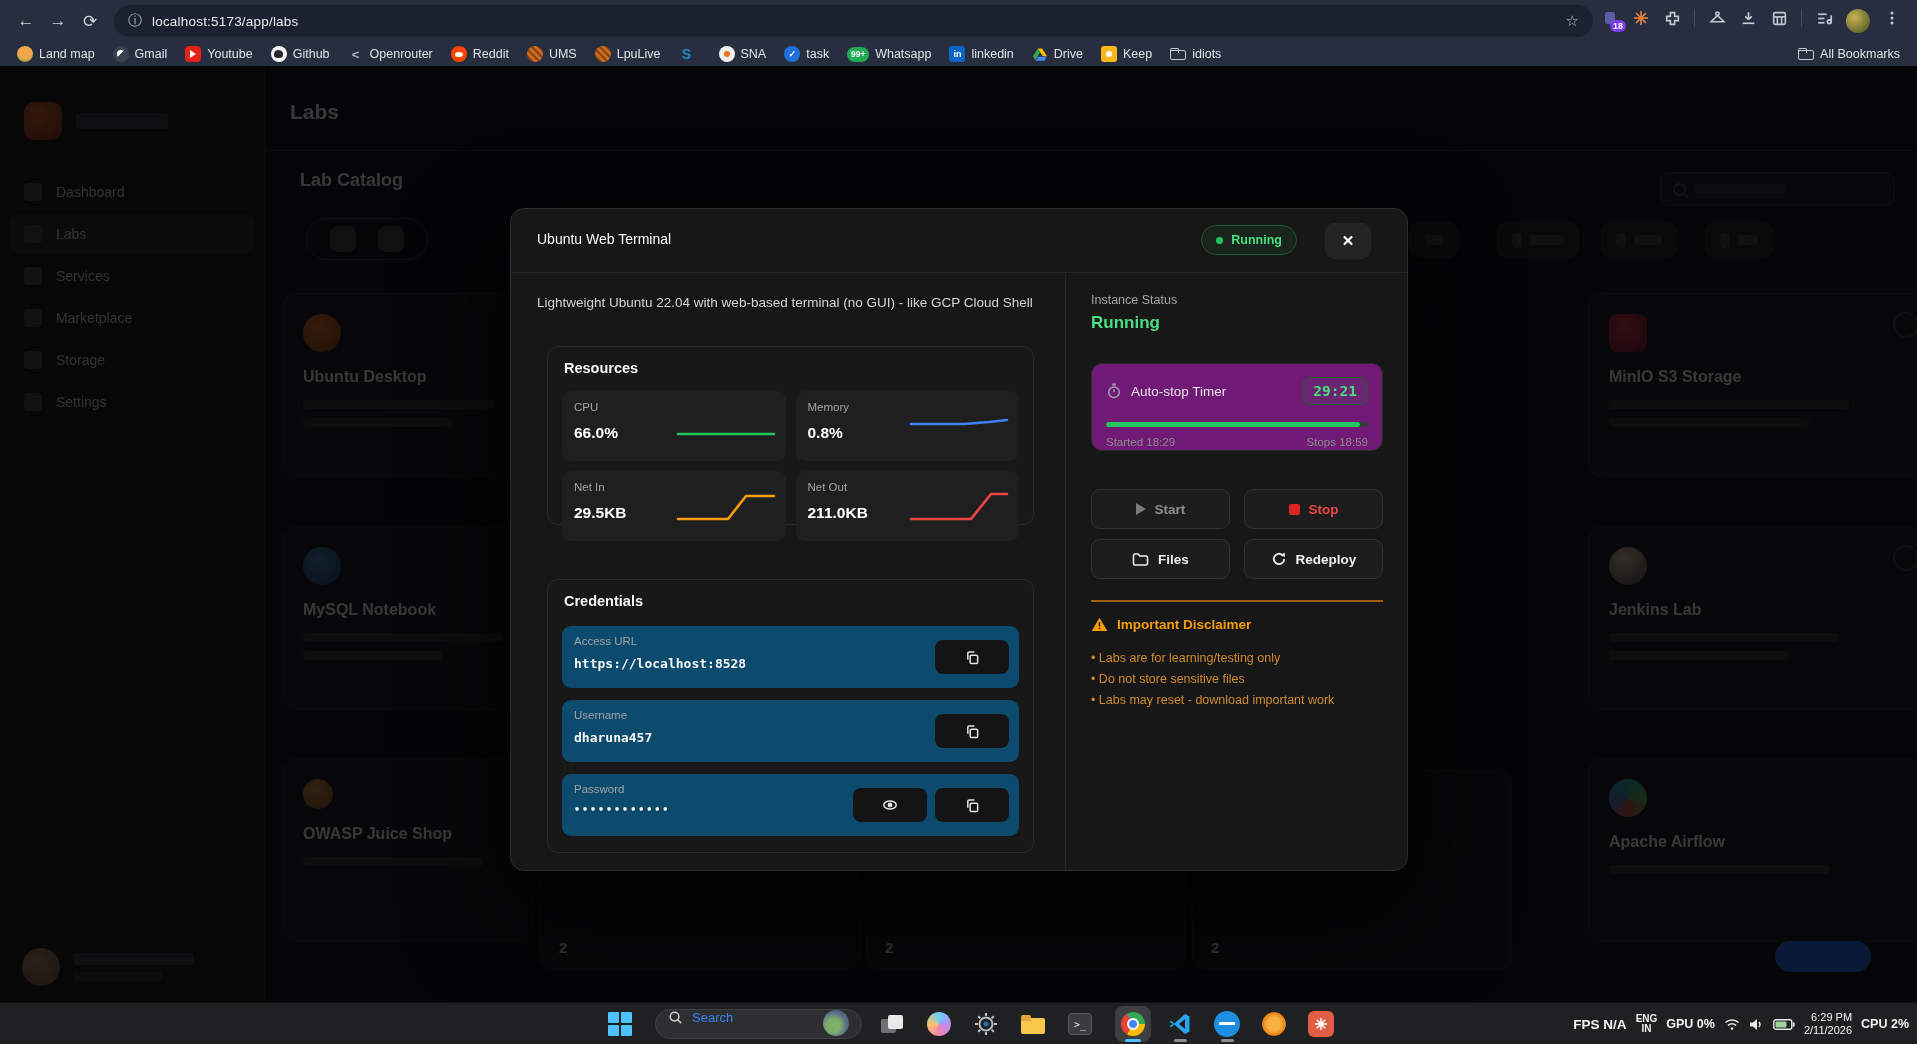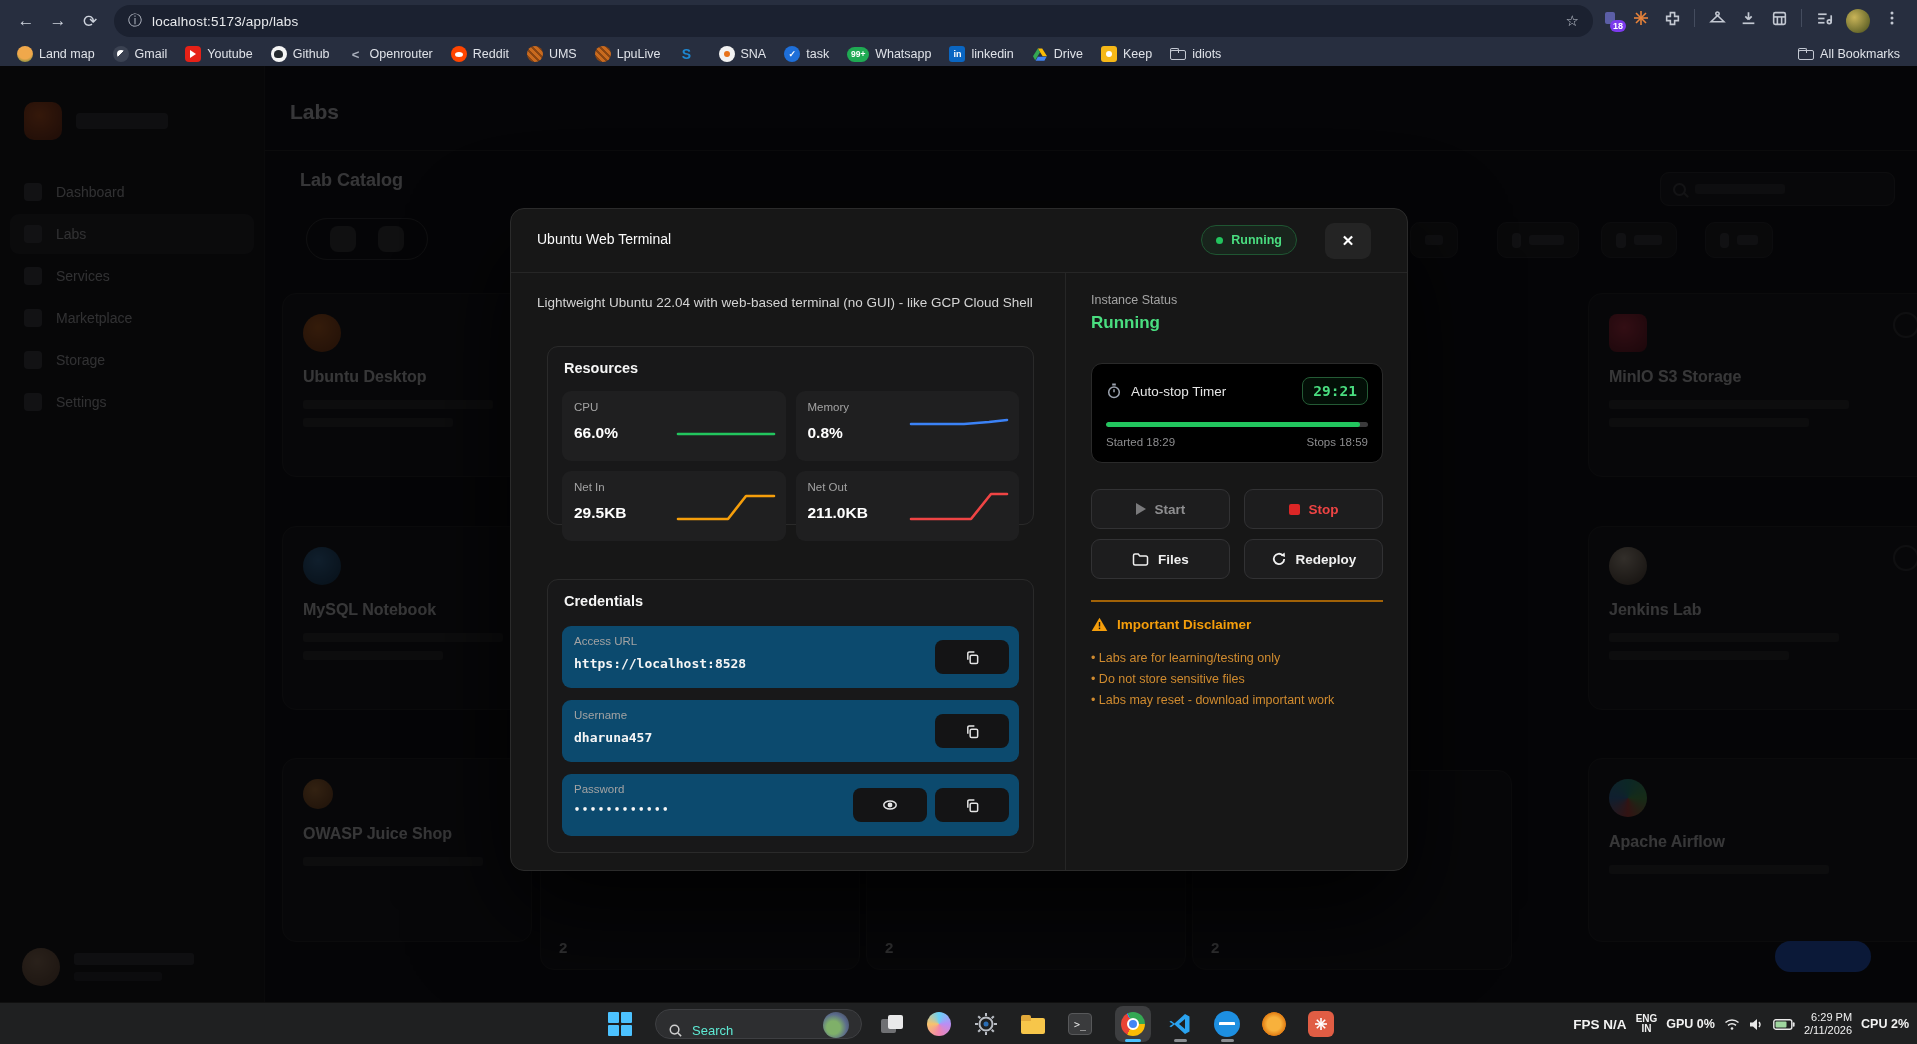--- a/index.html
+++ b/index.html
@@ -102,21 +102,21 @@
   .spark{position:absolute;right:10px;top:15px}
 
   .cred{top:370px;height:274px}
   .crow{position:absolute;left:14px;right:14px;height:62px;background:#0c4a6e;border-radius:9px}
   .clabel{position:absolute;left:12px;top:9px;font-size:11.5px;color:#a3a3a3}
   .cvalue{position:absolute;left:12px;top:30px;font-size:13px;font-weight:bold;color:#f5f5f5;font-family:"DejaVu Sans Mono",monospace}
   .cbtn{position:absolute;top:14px;width:74px;height:34px;background:#141415;border-radius:8px;display:flex;align-items:center;justify-content:center;color:#e5e5e5}
 
   .ilabel{position:absolute;left:580px;top:84px;font-size:12.5px;color:#a3a3a3}
   .ivalue{position:absolute;left:580px;top:104px;font-size:17px;font-weight:bold;color:#4ade80}
-  .timercard{position:absolute;left:580px;top:154px;width:292px;height:100px;border:1px solid #2a2a2a;background:#000000;border-radius:11px}
+  .timercard{position:absolute;left:580px;top:154px;width:292px;height:88px;border:1px solid #2a2a2a;background:#701a75;border-radius:11px}
   .trow{position:absolute;left:14px;top:12px;right:14px;height:30px;display:flex;align-items:center;gap:9px;color:#9ca3af}
   .tname{font-size:13.5px;color:#e5e5e5}
   .tbox{margin-left:auto;border:1px solid #245b35;background:rgba(34,197,94,.08);border-radius:8px;padding:5px 10px;font-family:"DejaVu Sans Mono",monospace;font-size:14.5px;font-weight:bold;color:#4ade80}
   .track{position:absolute;left:14px;right:14px;top:58px;height:5px;background:#3a3a3b;border-radius:3px;overflow:hidden}
   .fill{height:100%;background:#22c55e;border-radius:3px}
   .tmeta{position:absolute;left:14px;right:14px;top:72px;display:flex;justify-content:space-between;font-size:11.5px;color:#8d8d8f}
 
   .btngrid{position:absolute;left:580px;top:280px;width:292px;display:grid;grid-template-columns:1fr 1fr;gap:10px 14px}
   .mbtn{height:40px;background:#1d1d1e;border:1px solid #323234;border-radius:9px;display:flex;align-items:center;justify-content:center;gap:9px;font-size:13.5px;font-weight:bold;color:#f0f0f0}
   .mbtn.dis{color:#8e8e90}
@@ -126,21 +126,21 @@
 
   .ohr{position:absolute;left:580px;top:391px;width:292px;height:2px;background:#a16207}
   .dtitle{position:absolute;left:580px;top:408px;display:flex;align-items:center;gap:9px;font-size:13.5px;font-weight:bold;color:#f59e0b}
   .dbullet{position:absolute;left:580px;font-size:12.5px;color:#d08b2f}
 
   
   .taskbar{position:absolute;left:0;right:0;bottom:0;height:42px;background:#1f2021;border-top:1px solid #101010}
   .tb{position:absolute;top:0;height:42px;display:flex;align-items:center;justify-content:center}
   .winlogo{display:grid;grid-template-columns:11px 11px;grid-template-rows:11px 11px;gap:2px}
   .winlogo i{background:#4cc2ff;border-radius:1px}
-  .tsearch{position:absolute;left:655px;top:6px;width:207px;height:30px;background:#2d2e30;border:1px solid #3e3f42;border-radius:15px;display:flex;align-items:flex-end;gap:9px;padding:0 12px;color:#5eead4;font-size:13px}
+  .tsearch{position:absolute;left:655px;top:6px;width:207px;height:30px;background:#2d2e30;border:1px solid #3e3f42;border-radius:15px;display:flex;align-items:flex-start;gap:9px;padding:0 12px;color:#3b82f6;font-size:13px}
   .tsimg{margin-left:auto;width:26px;height:26px;border-radius:50%;background:radial-gradient(circle at 40% 60%,#7fb069 30%,#5b6b8c 60%,#3a3f4a)}
   .chromeactive{position:absolute;left:1115px;top:3px;width:36px;height:36px;background:#3d3e40;border-radius:8px;display:flex;align-items:center;justify-content:center}
   .chromeball{width:24px;height:24px;border-radius:50%;background:conic-gradient(from 210deg,#ea4335 0 33%,#4285f4 0 34%,#34a853 34% 66%,#fbbc05 66% 100%);position:relative}
   .chromeball::after{content:"";position:absolute;inset:6px;border-radius:50%;background:#4285f4;border:2.5px solid #fff}
   .runline{position:absolute;left:1125px;bottom:2px;width:16px;height:3px;border-radius:2px;background:#4cc2ff}
   .rundot{position:absolute;bottom:2px;width:13px;height:3px;border-radius:2px;background:#8a8d91}
   .term{width:24px;height:22px;background:#3a3b3d;border:1px solid #57585a;border-radius:4px;color:#e8e8e8;font-family:"DejaVu Sans Mono",monospace;font-size:10px;display:flex;align-items:center;justify-content:center}
   .foldico{position:relative;width:24px;height:19px}
   .foldico::before{content:"";position:absolute;inset:0;top:3px;background:#f7c64a;border-radius:2px}
   .foldico::after{content:"";position:absolute;left:0;top:0;width:10px;height:6px;background:#e2a93a;border-radius:2px 2px 0 0}

